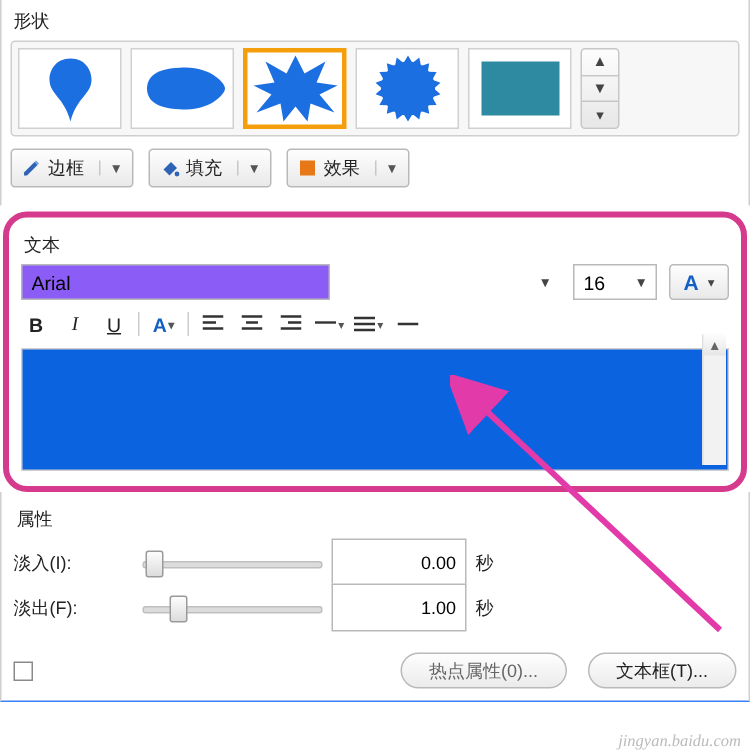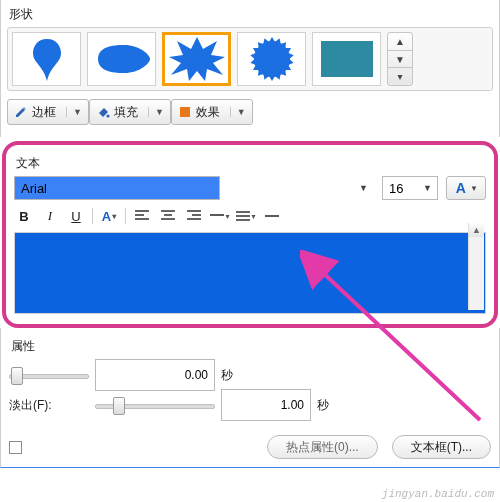--- a/index.html
+++ b/index.html
@@ -42,21 +42,21 @@
     width: 26px; height: 54px;
     background: linear-gradient(#fdfdfd,#e7e7e7);
     border: 1px solid #c7c7c7;
     border-radius: 3px;
     display: flex; flex-direction: column;
   }
   .mini { flex:1; display:flex; align-items:center; justify-content:center; color:#444; font-size:10px; }
   .mini + .mini { border-top:1px solid #c7c7c7; }
 
   
-  .btn-row { display:flex; margin-top:8px; margin-bottom:4px; }
+  .btn-row { display:flex; gap:10px; margin-top:8px; margin-bottom:4px; }
   .wbtn {
     height: 26px;
     padding: 0 6px 0 6px;
     background: linear-gradient(#fefefe,#e9e9e9);
     border: 1px solid #b9b9b9;
     border-radius: 3px;
     display:flex; align-items:center; gap:4px;
     font-size:12px;
     cursor: pointer;
   }
@@ -69,21 +69,21 @@
     border-radius: 16px;
     padding: 6px 8px 10px 8px;
     margin: 4px 2px 0 2px;
     position: relative;
   }
   .row { display:flex; align-items:center; gap:8px; }
   .font-name {
     flex: 1;
     height: 24px;
     border: 1px solid #b9b9b9;
-    background:#3b82f6;
+    background:#8b5cf6;
     font-family: Arial, sans-serif;
     font-size: 13px;
     padding: 0 22px 0 6px;
     position: relative;
   }
   .dropdown { position:relative; }
   .dropdown::after {
     content:"▼"; font-size:9px; color:#444;
     position:absolute; right:6px; top:50%; transform:translateY(-50%);
     pointer-events:none;
@@ -135,21 +135,21 @@
   .chk-row{ margin-top:8px; display:flex; align-items:center; gap:6px;}
   .chk{ width:13px;height:13px;border:1px solid #8a8a8a;background:#fff;display:inline-block }
   .flat-btn{ height:24px; border:1px solid #b9b9b9; background:linear-gradient(#fefefe,#ebebeb); font-size:12px; padding:0 18px; border-radius:12px; color:#666}
   .flat-btn.enabled{ color:#222; }
   .btn-pair{ display:flex; gap:14px; margin-left:auto }
 
   
   .arrow-svg{ position:absolute; left:300px; top:250px; width:200px; height:200px; pointer-events:none }
 
   
-  .wm{ position:absolute; right:6px; bottom:2px; color:#bbb; font-size:11px; font-style:italic; font-family:Liberation Mono, monospace;text-align:right; }
+  .wm{ position:absolute; right:6px; bottom:2px; color:#bbb; font-size:11px; font-style:italic; font-family:Liberation Serif, serif;text-align:right; }
 </style>
 </head>
 <body>
 
 <div class="panel">
   <div class="section-label">形状</div>
   <div class="shape-strip">
     <div class="shape-slot">
       <svg viewBox="0 0 60 48">
           <path d="M30 4 C40 4 44 12 44 18 C44 28 34 30 30 46 C26 30 16 28 16 18 C16 12 20 4 30 4 Z" fill="#1c6fe0"></path>
@@ -301,20 +301,21 @@
   <div class="scroll-placeholder">
     <div class="sbar-btn">▲</div>
     <div style="flex:1"></div>
   </div>
 </div>
 
 <div class="attr-panel">
   <div class="section-label">属性</div>
 
   <div class="attr-row">
+    <span>淡入(I):</span>
     <div class="slider">
         <div class="thumb" style="left:2px"></div>
       </div>
     <input class="numbox" value="0.00" style="">
     <span>秒</span>
   </div>
 
   <div class="attr-row">
     <span>淡出(F):</span>
     <div class="slider">

